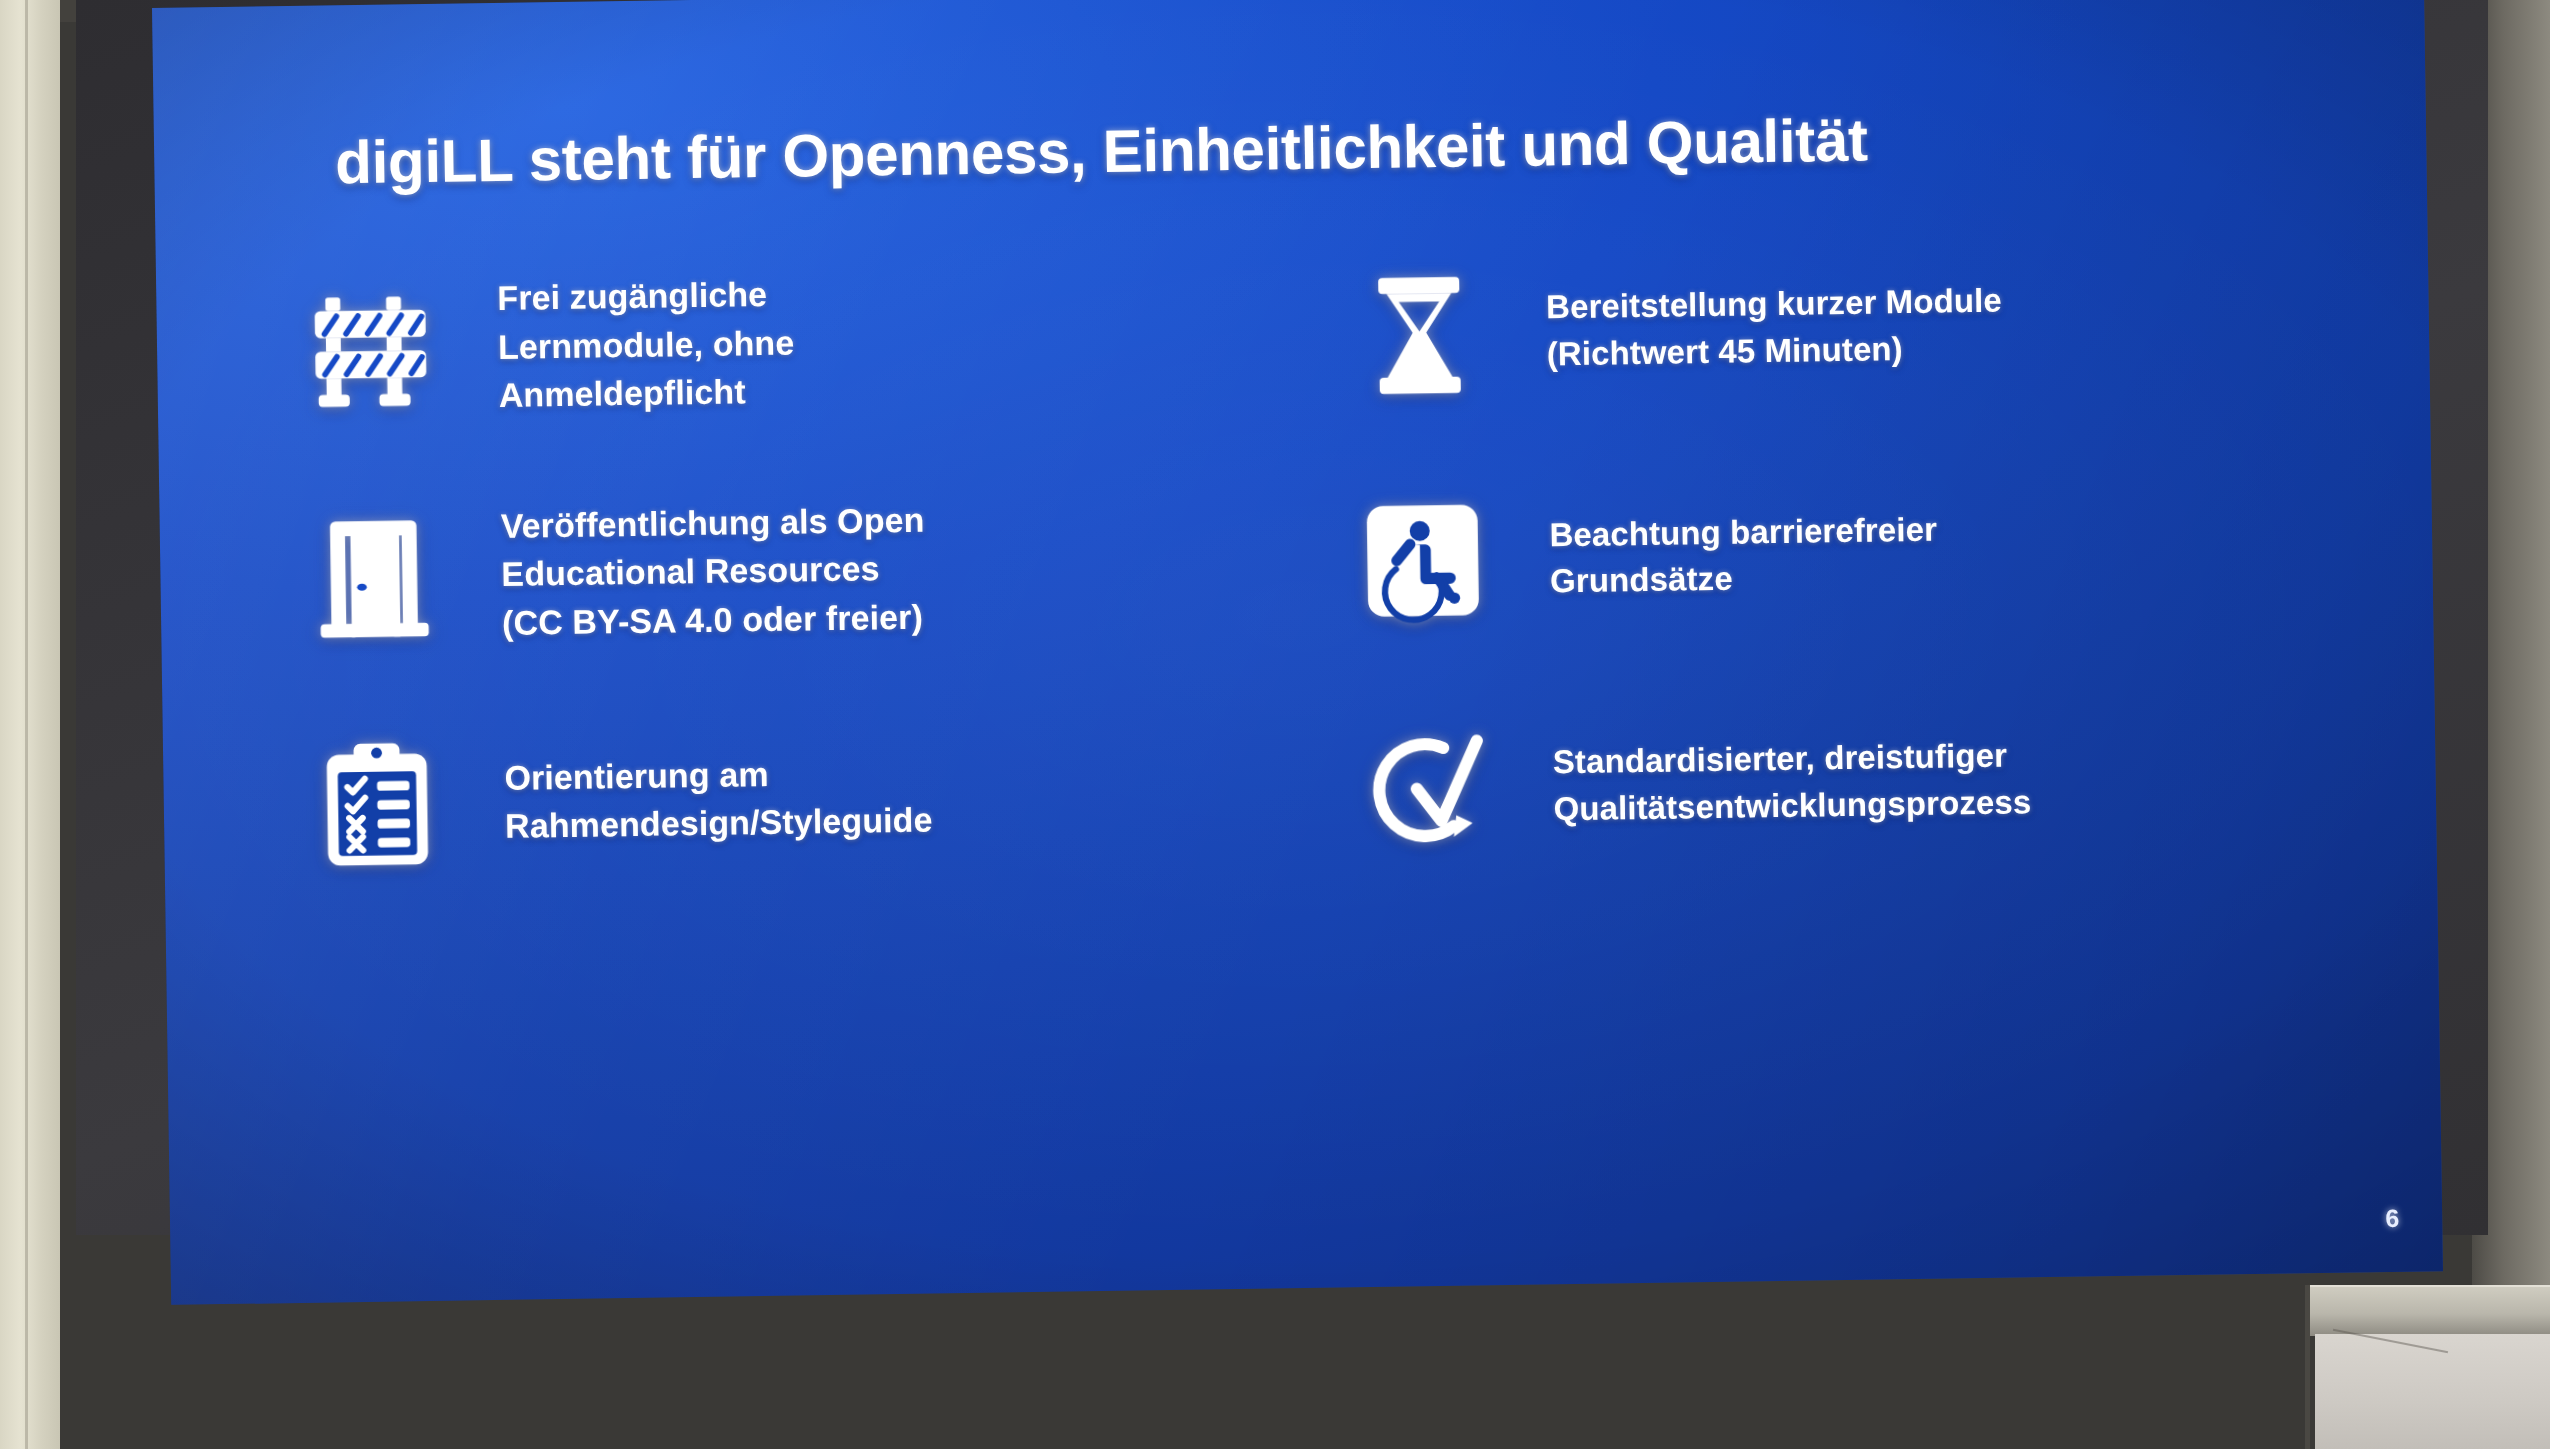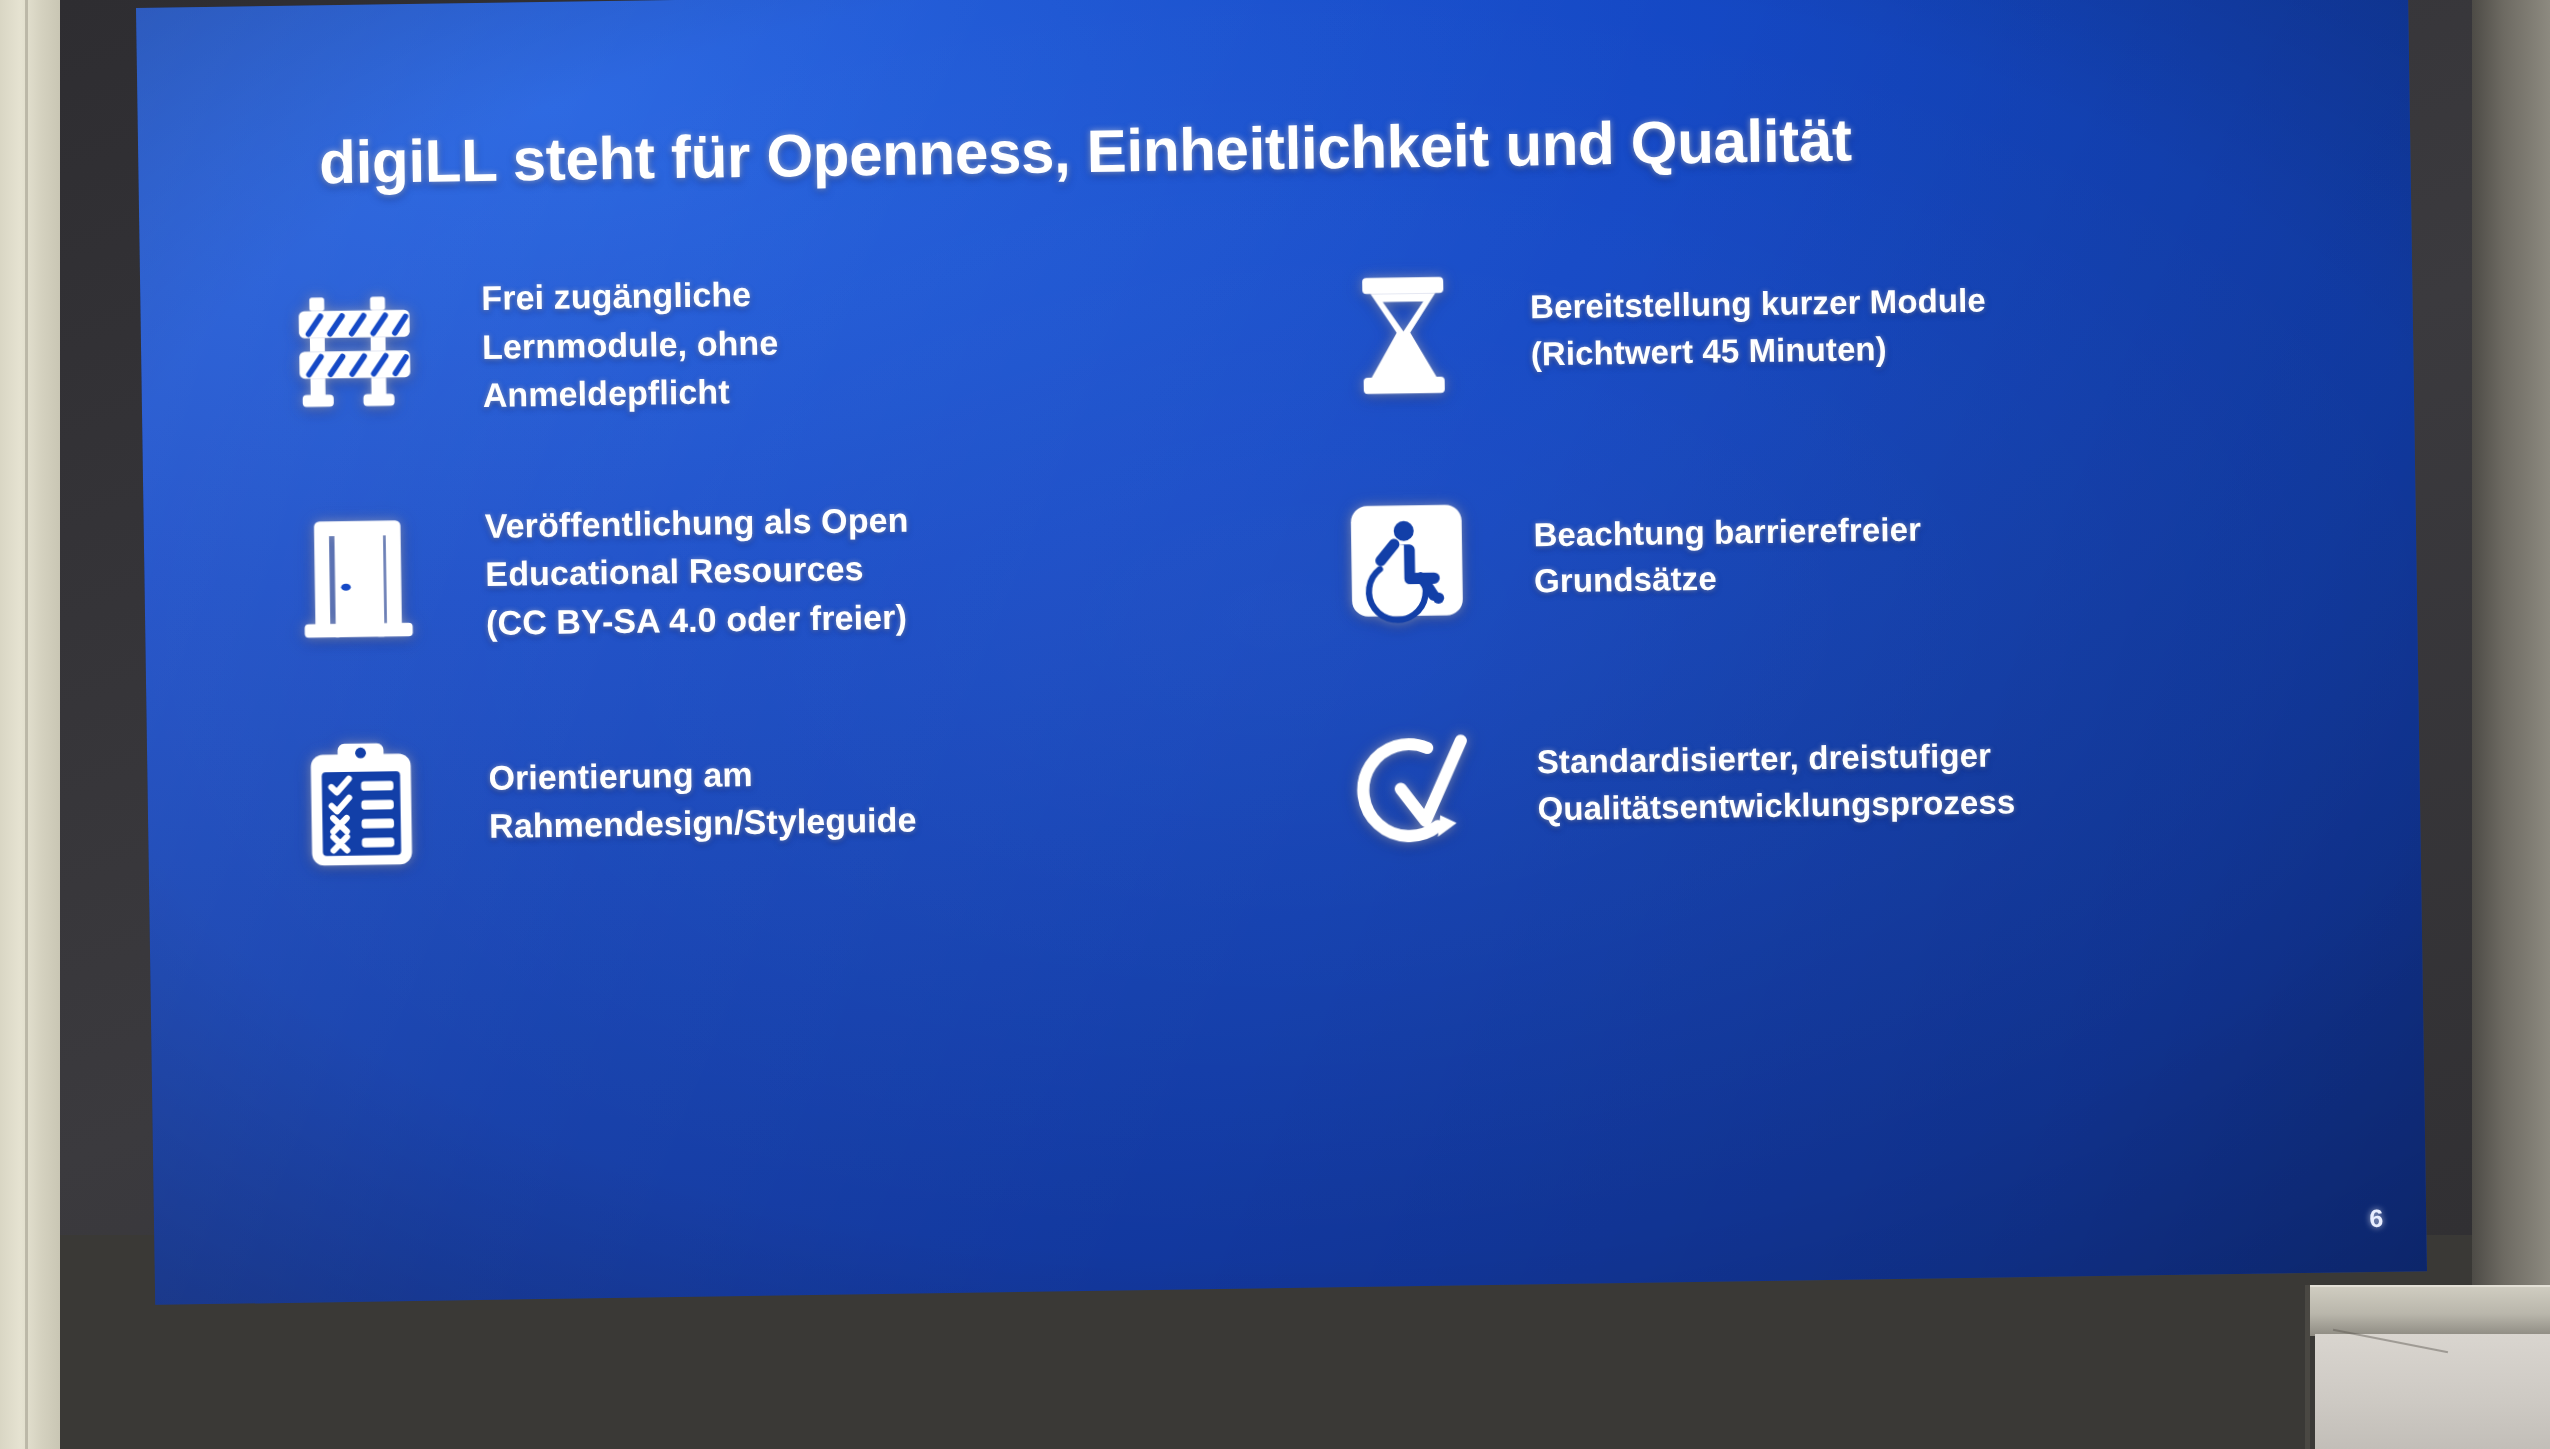--- a/index.html
+++ b/index.html
@@ -43,21 +43,21 @@
   .wall-top {
     position: absolute;
     left: 60px; top: 0;
     right: 78px; height: 21.5px;
     background: #43413d;
   }
 
   
   .bezel {
     position: absolute;
-    left: 60px; top: 0;
+    left: 76px; top: 0;
     width: 2412px; height: 1235px;
     background: linear-gradient(160deg, #2e2d31 0%, #3b3a3e 55%, #313033 100%);
   }
 
   
   .slide-wrap {
     position: absolute;
     left: 76px; top: 7.8px;
     width: 2272px; height: 1297px;
     transform: rotate(-0.85deg);

